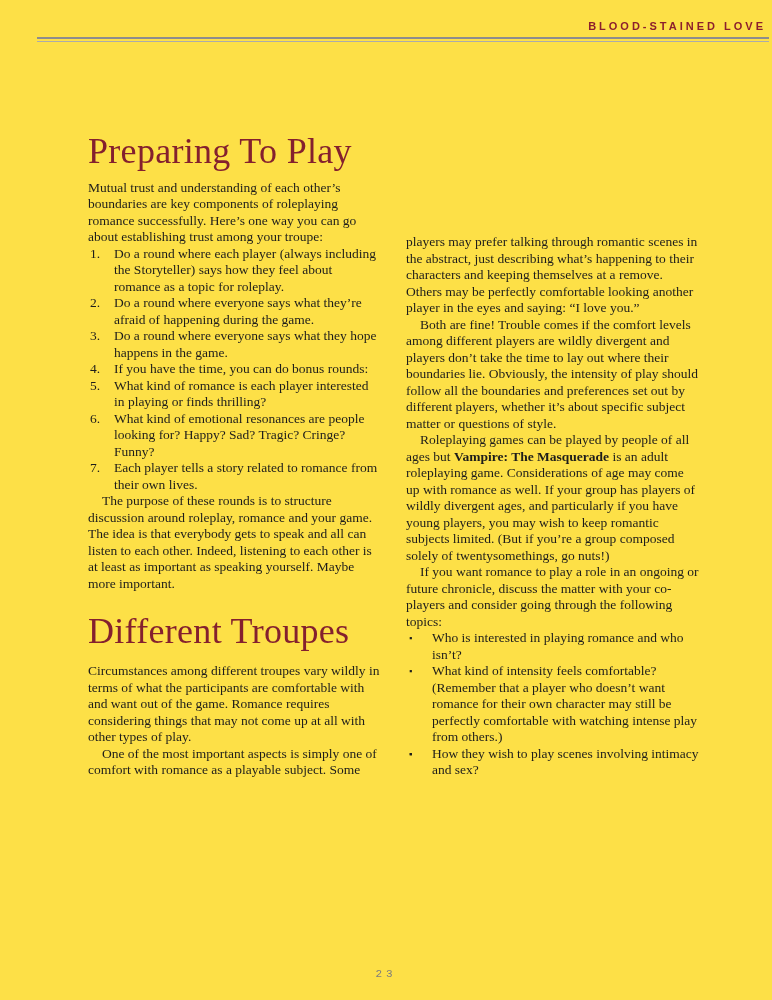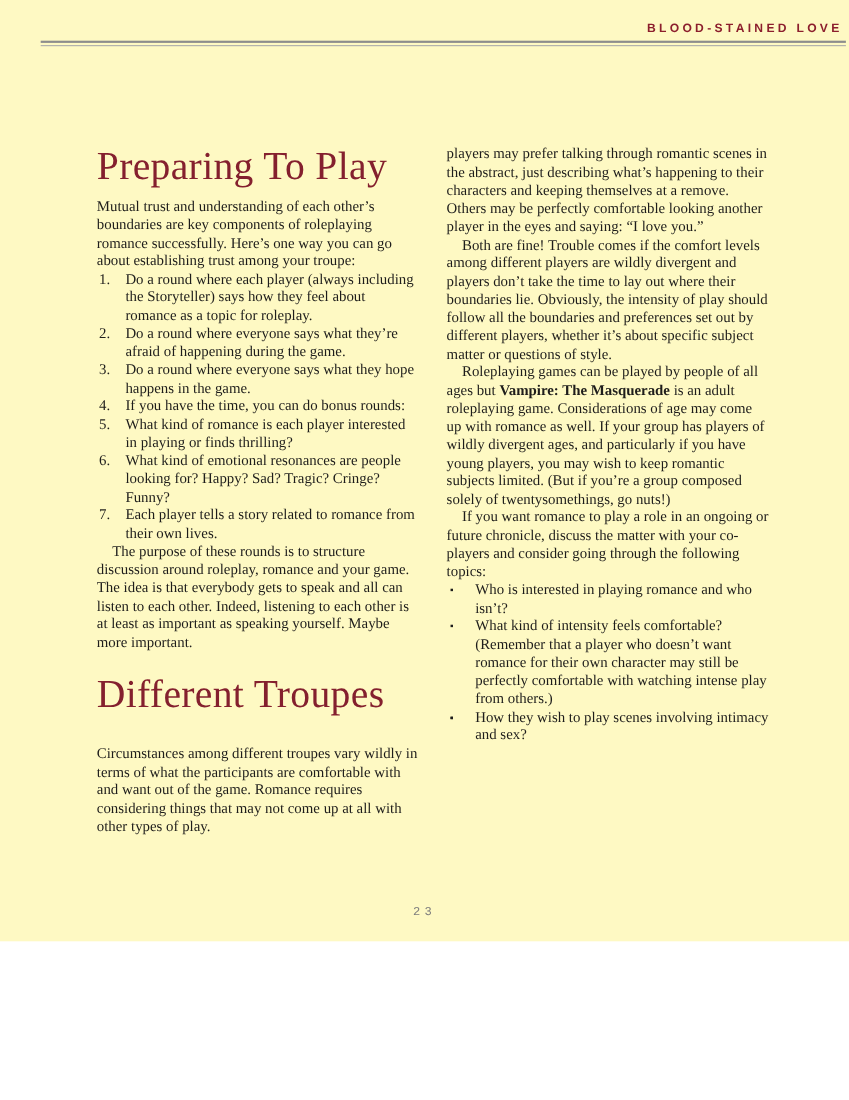--- a/index.html
+++ b/index.html
@@ -1,39 +1,39 @@
 <!DOCTYPE html>
 <html><head>
 <meta charset="utf-8">
 <style>
   html, body { margin:0; padding:0; background:#ffffff; }
   .page {
-    position:relative; width:772px; height:856px; background:#fef9c3;
+    position:relative; width:772px; height:1000px; background:#fde047;
     font-family:"Liberation Serif", serif; color:#1e1d1b; overflow:hidden;
   }
   .running-header {
     position:absolute; top:20px; left:0; right:6px; text-align:right;
     font-family:"Liberation Sans", sans-serif; font-weight:bold;
     font-size:11px; letter-spacing:3px; color:#8c1f2d;
   }
   .header-rule {
     position:absolute; top:37px; left:37px; right:3px; height:2px;
     border-top:2px solid #8d8d8d; border-bottom:1px solid #ababab;
   }
   .content {
-    position:absolute; top:132px; left:88px; display:flex; align-items:flex-start;
+    position:absolute; top:132px; left:88px; display:flex; align-items:flex-end;
   }
   .col { width:294px; font-size:13.5px; line-height:16.5px; }
   .column-divider { width:1px; background:#9c2430; margin-left:9px; margin-right:14px; }
   h1.section-heading {
     font-family:"Liberation Serif", serif; font-weight:normal;
     font-size:36px; line-height:1.08; color:#84202e;
     margin:0 0 9px 0; letter-spacing:0.3px;
   }
-  h1.heading-troupes { margin-top:20px; margin-bottom:26px; }
+  h1.heading-troupes { margin-top:20px; margin-bottom:12px; }
   p { margin:0; }
   p.indent { text-indent:14px; }
   ol.rounds-list, ul.topics-list { margin:0; padding:0; list-style:none; }
   ol.rounds-list li, ul.topics-list li { position:relative; padding-left:26px; }
   .li-num { position:absolute; left:2px; }
   .bullet-icon { position:absolute; left:3px; top:0; font-size:9px; color:#1e1d1b; }
   .page-footer {
     position:absolute; bottom:20px; left:0; width:100%; text-align:center;
     font-size:11px; letter-spacing:4px; color:#7d7d7d;
     font-family:Liberation Mono, monospace;
@@ -82,20 +82,21 @@
           <span>What kind of emotional resonances are people looking for? Happy? Sad? Tragic? Cringe? Funny?</span>
         </li>
         <li>
           <span class="li-num">7.</span>
           <span>Each player tells a story related to romance from their own lives.</span>
         </li>
       </ol>
       <p class="indent">The purpose of these rounds is to structure discussion around roleplay, romance and your game. The idea is that everybody gets to speak and all can listen to each other. Indeed, listening to each other is at least as important as speaking yourself. Maybe more important.</p>
       <h1 class="section-heading heading-troupes">Different Troupes</h1>
       <p>Circumstances among different troupes vary wildly in terms of what the participants are comfortable with and want out of the game. Romance requires considering things that may not come up at all with other types of play.</p>
+      <p class="indent">One of the most important aspects is simply one of comfort with romance as a playable subject. Some</p>
     </div>
 
     <div class="column-divider"></div>
 
     <div class="col">
       <p>players may prefer talking through romantic scenes in the abstract, just describing what’s happening to their characters and keeping themselves at a remove. Others may be perfectly comfortable looking another player in the eyes and saying: “I love you.”</p>
       <p class="indent">Both are fine! Trouble comes if the comfort levels among different players are wildly divergent and players don’t take the time to lay out where their boundaries lie. Obviously, the intensity of play should follow all the boundaries and preferences set out by different players, whether it’s about specific subject matter or questions of style.</p>
       <p class="indent"><span>Roleplaying games can be played by people of all ages but </span><strong>Vampire: The Masquerade</strong><span> is an adult roleplaying game. Considerations of age may come up with romance as well. If your group has players of wildly divergent ages, and particularly if you have young players, you may wish to keep romantic subjects limited. (But if you’re a group composed solely of twentysomethings, go nuts!)</span></p>
       <p class="indent">If you want romance to play a role in an ongoing or future chronicle, discuss the matter with your co-players and consider going through the following topics:</p>
       <ul class="topics-list">

